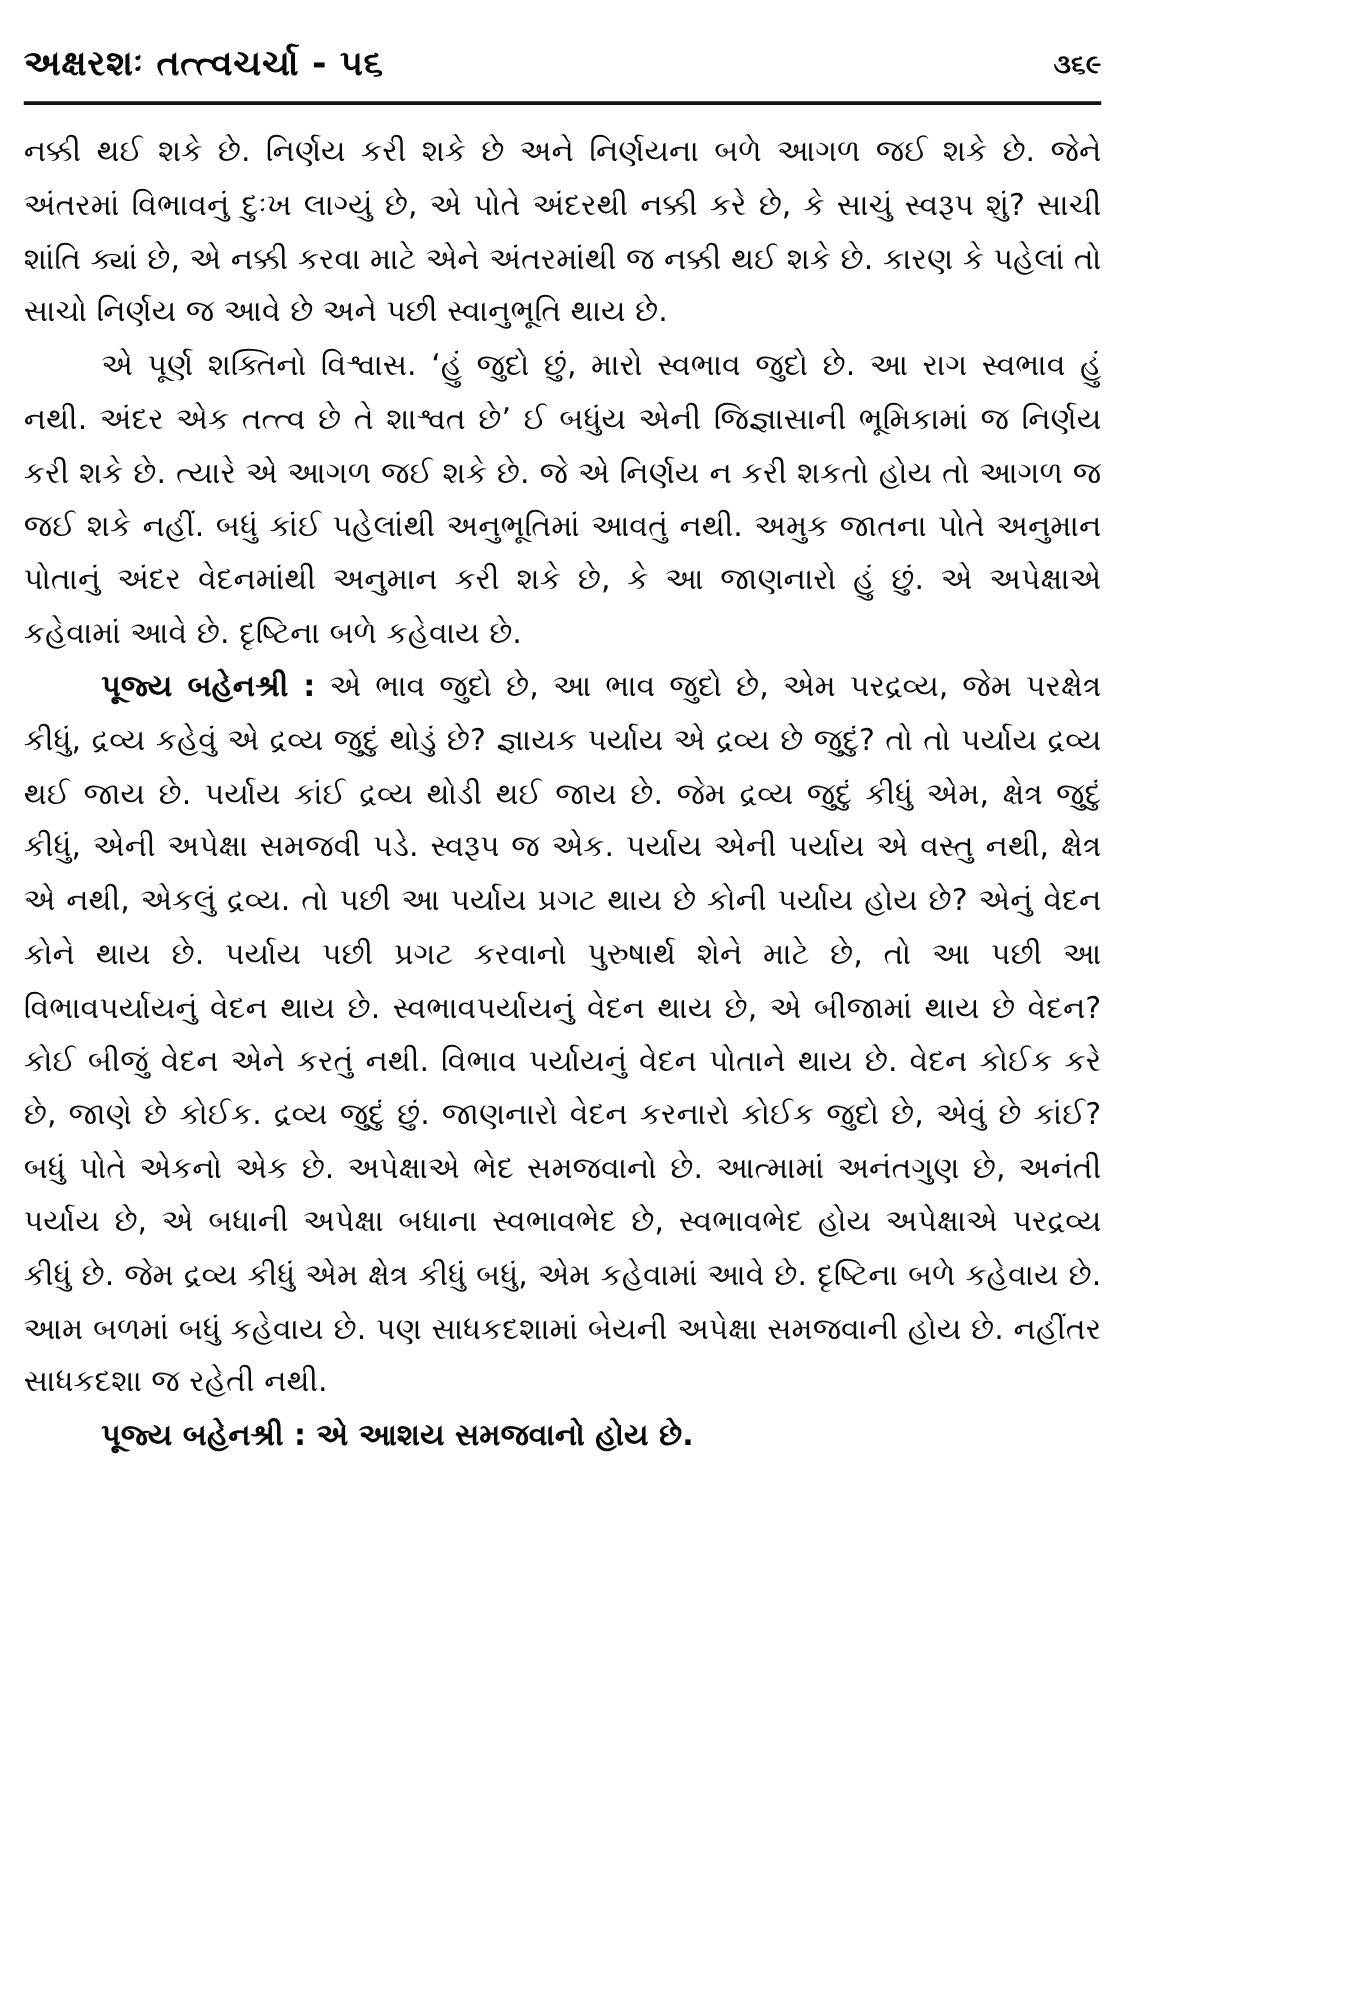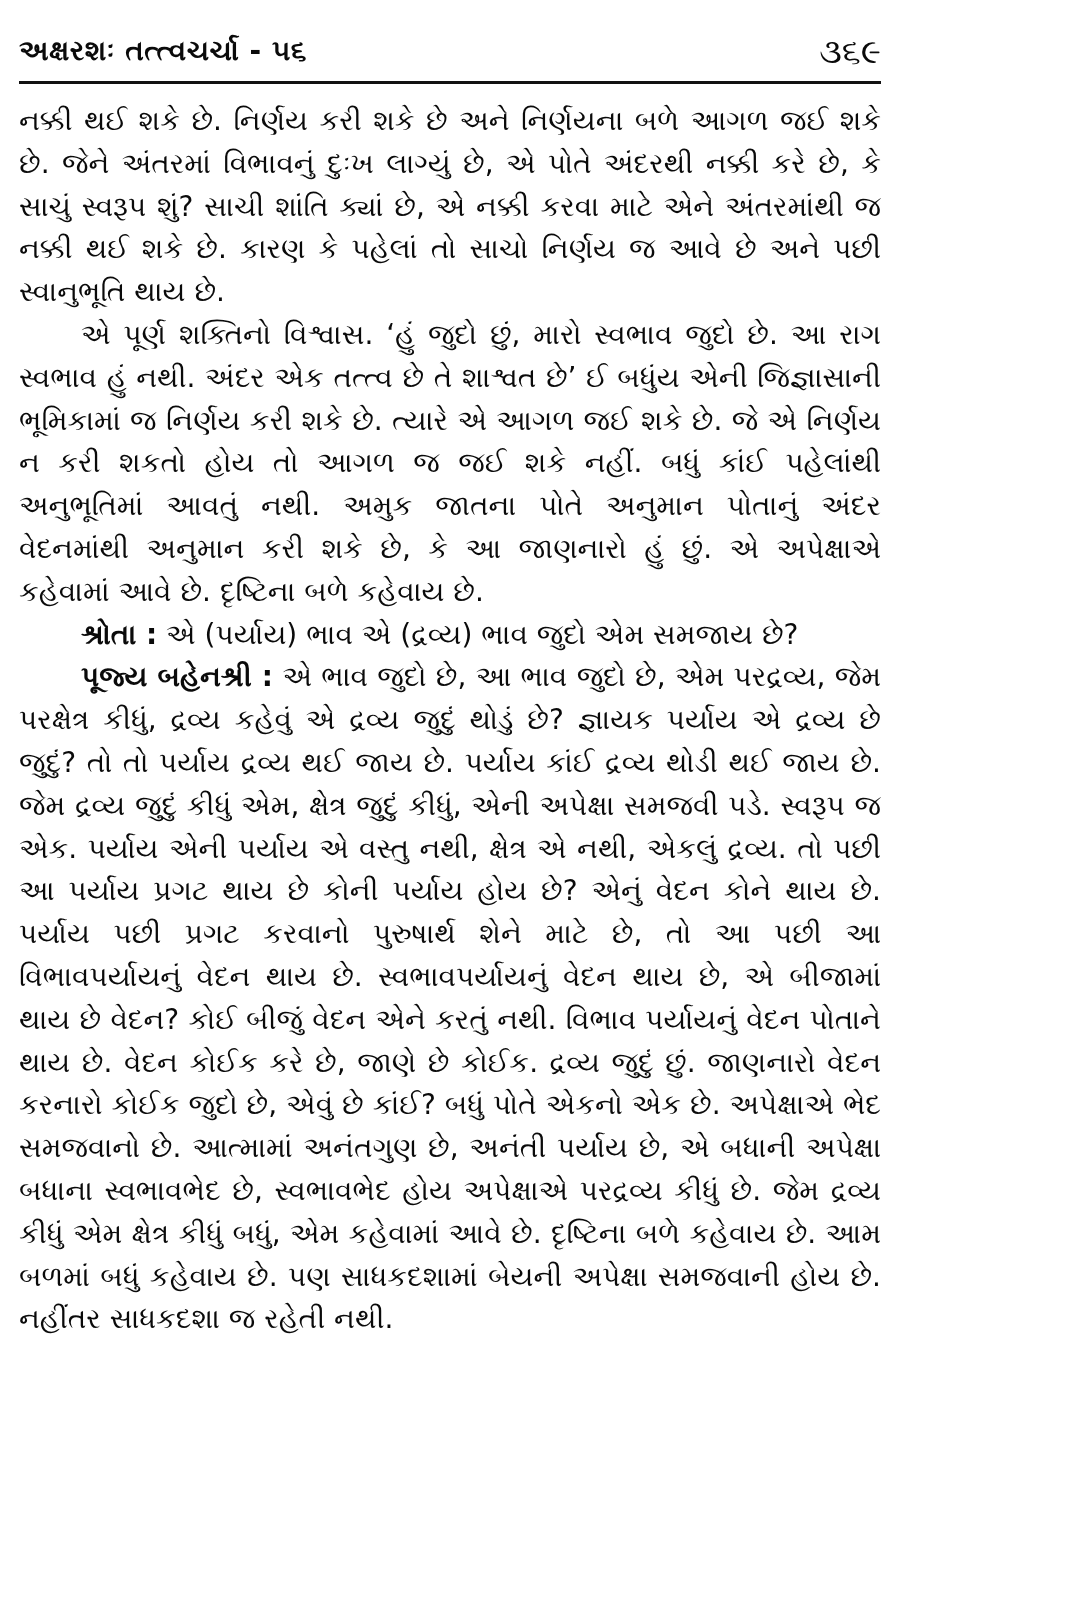--- a/index.html
+++ b/index.html
@@ -19,24 +19,24 @@
   .page-header {
     display: flex;
     justify-content: space-between;
     align-items: flex-end;
     font-size: 28px;
     line-height: 34px;
     padding-bottom: 13px;
     border-bottom: 3px solid #111111;
   }
   .header-title { font-weight: bold; letter-spacing: 0.5px; }
-  .header-page-number { font-weight: normal; font-size: 34px; }
+  .header-page-number { font-weight: bold; font-size: 21px; }
   .body-text {
     margin-top: 16px;
-    font-size: 28px;
+    font-size: 24px;
     line-height: 42.8px;
     text-align: justify;
   }
   .para { margin: 0; text-indent: 62px; }
   .para.no-indent { text-indent: 0; }
   .speaker { font-weight: bold; }
   .bold-line { font-weight: bold; }
 </style>
 </head>
 <body>
@@ -48,22 +48,22 @@
       <span class="header-title">અક્ષરશઃ તત્ત્વચર્ચા - ૫૬</span>
       <span class="header-page-number">૩૬૯</span>
     </div>
 
     <div class="body-text">
 
       <p class="para no-indent"><span>નક્કી થઈ શકે છે. નિર્ણય કરી શકે છે અને નિર્ણયના બળે આગળ જઈ શકે છે. જેને અંતરમાં વિભાવનું દુઃખ લાગ્યું છે, એ પોતે અંદરથી નક્કી કરે છે, કે સાચું સ્વરૂપ શું? સાચી શાંતિ ક્યાં છે, એ નક્કી કરવા માટે એને અંતરમાંથી જ નક્કી થઈ શકે છે. કારણ કે પહેલાં તો સાચો નિર્ણય જ આવે છે અને પછી સ્વાનુભૂતિ થાય છે.</span></p>
 
       <p class="para"><span>એ પૂર્ણ શક્તિનો વિશ્વાસ. ‘હું જુદો છું, મારો સ્વભાવ જુદો છે. આ રાગ સ્વભાવ હું નથી. અંદર એક તત્ત્વ છે તે શાશ્વત છે’ ઈ બધુંય એની જિજ્ઞાસાની ભૂમિકામાં જ નિર્ણય કરી શકે છે. ત્યારે એ આગળ જઈ શકે છે. જે એ નિર્ણય ન કરી શકતો હોય તો આગળ જ જઈ શકે નહીં. બધું કાંઈ પહેલાંથી અનુભૂતિમાં આવતું નથી. અમુક જાતના પોતે અનુમાન પોતાનું અંદર વેદનમાંથી અનુમાન કરી શકે છે, કે આ જાણનારો હું છું. એ અપેક્ષાએ કહેવામાં આવે છે. દૃષ્ટિના બળે કહેવાય છે.</span></p>
 
-      <p class="para"><span class="speaker">શ્રોતા :</span><span> એ (પર્યાય) ભાવ એ (દ્રવ્ય) ભાવ જુદો એમ સમજાય છે?</span></p>
 
       <p class="para"><span class="speaker">પૂજ્ય બહેનશ્રી :</span><span> એ ભાવ જુદો છે, આ ભાવ જુદો છે, એમ પરદ્રવ્ય, જેમ પરક્ષેત્ર કીધું, દ્રવ્ય કહેવું એ દ્રવ્ય જુદું થોડું છે? જ્ઞાયક પર્યાય એ દ્રવ્ય છે જુદું? તો તો પર્યાય દ્રવ્ય થઈ જાય છે. પર્યાય કાંઈ દ્રવ્ય થોડી થઈ જાય છે. જેમ દ્રવ્ય જુદું કીધું એમ, ક્ષેત્ર જુદું કીધું, એની અપેક્ષા સમજવી પડે. સ્વરૂપ જ એક. પર્યાય એની પર્યાય એ વસ્તુ નથી, ક્ષેત્ર એ નથી, એકલું દ્રવ્ય. તો પછી આ પર્યાય પ્રગટ થાય છે કોની પર્યાય હોય છે? એનું વેદન કોને થાય છે. પર્યાય પછી પ્રગટ કરવાનો પુરુષાર્થ શેને માટે છે, તો આ પછી આ વિભાવપર્યાયનું વેદન થાય છે. સ્વભાવપર્યાયનું વેદન થાય છે, એ બીજામાં થાય છે વેદન? કોઈ બીજું વેદન એને કરતું નથી. વિભાવ પર્યાયનું વેદન પોતાને થાય છે. વેદન કોઈક કરે છે, જાણે છે કોઈક. દ્રવ્ય જુદું છું. જાણનારો વેદન કરનારો કોઈક જુદો છે, એવું છે કાંઈ? બધું પોતે એકનો એક છે. અપેક્ષાએ ભેદ સમજવાનો છે. આત્મામાં અનંતગુણ છે, અનંતી પર્યાય છે, એ બધાની અપેક્ષા બધાના સ્વભાવભેદ છે, સ્વભાવભેદ હોય અપેક્ષાએ પરદ્રવ્ય કીધું છે. જેમ દ્રવ્ય કીધું એમ ક્ષેત્ર કીધું બધું, એમ કહેવામાં આવે છે. દૃષ્ટિના બળે કહેવાય છે. આમ બળમાં બધું કહેવાય છે. પણ સાધકદશામાં બેયની અપેક્ષા સમજવાની હોય છે. નહીંતર સાધકદશા જ રહેતી નથી.</span></p>
 
 
+      <p class="para bold-line"><span class="speaker">પૂજ્ય બહેનશ્રી :</span><span> એ આશય સમજવાનો હોય છે.</span></p>
 
 
     </div>
   </div>
 </div>
 
 </body></html>

